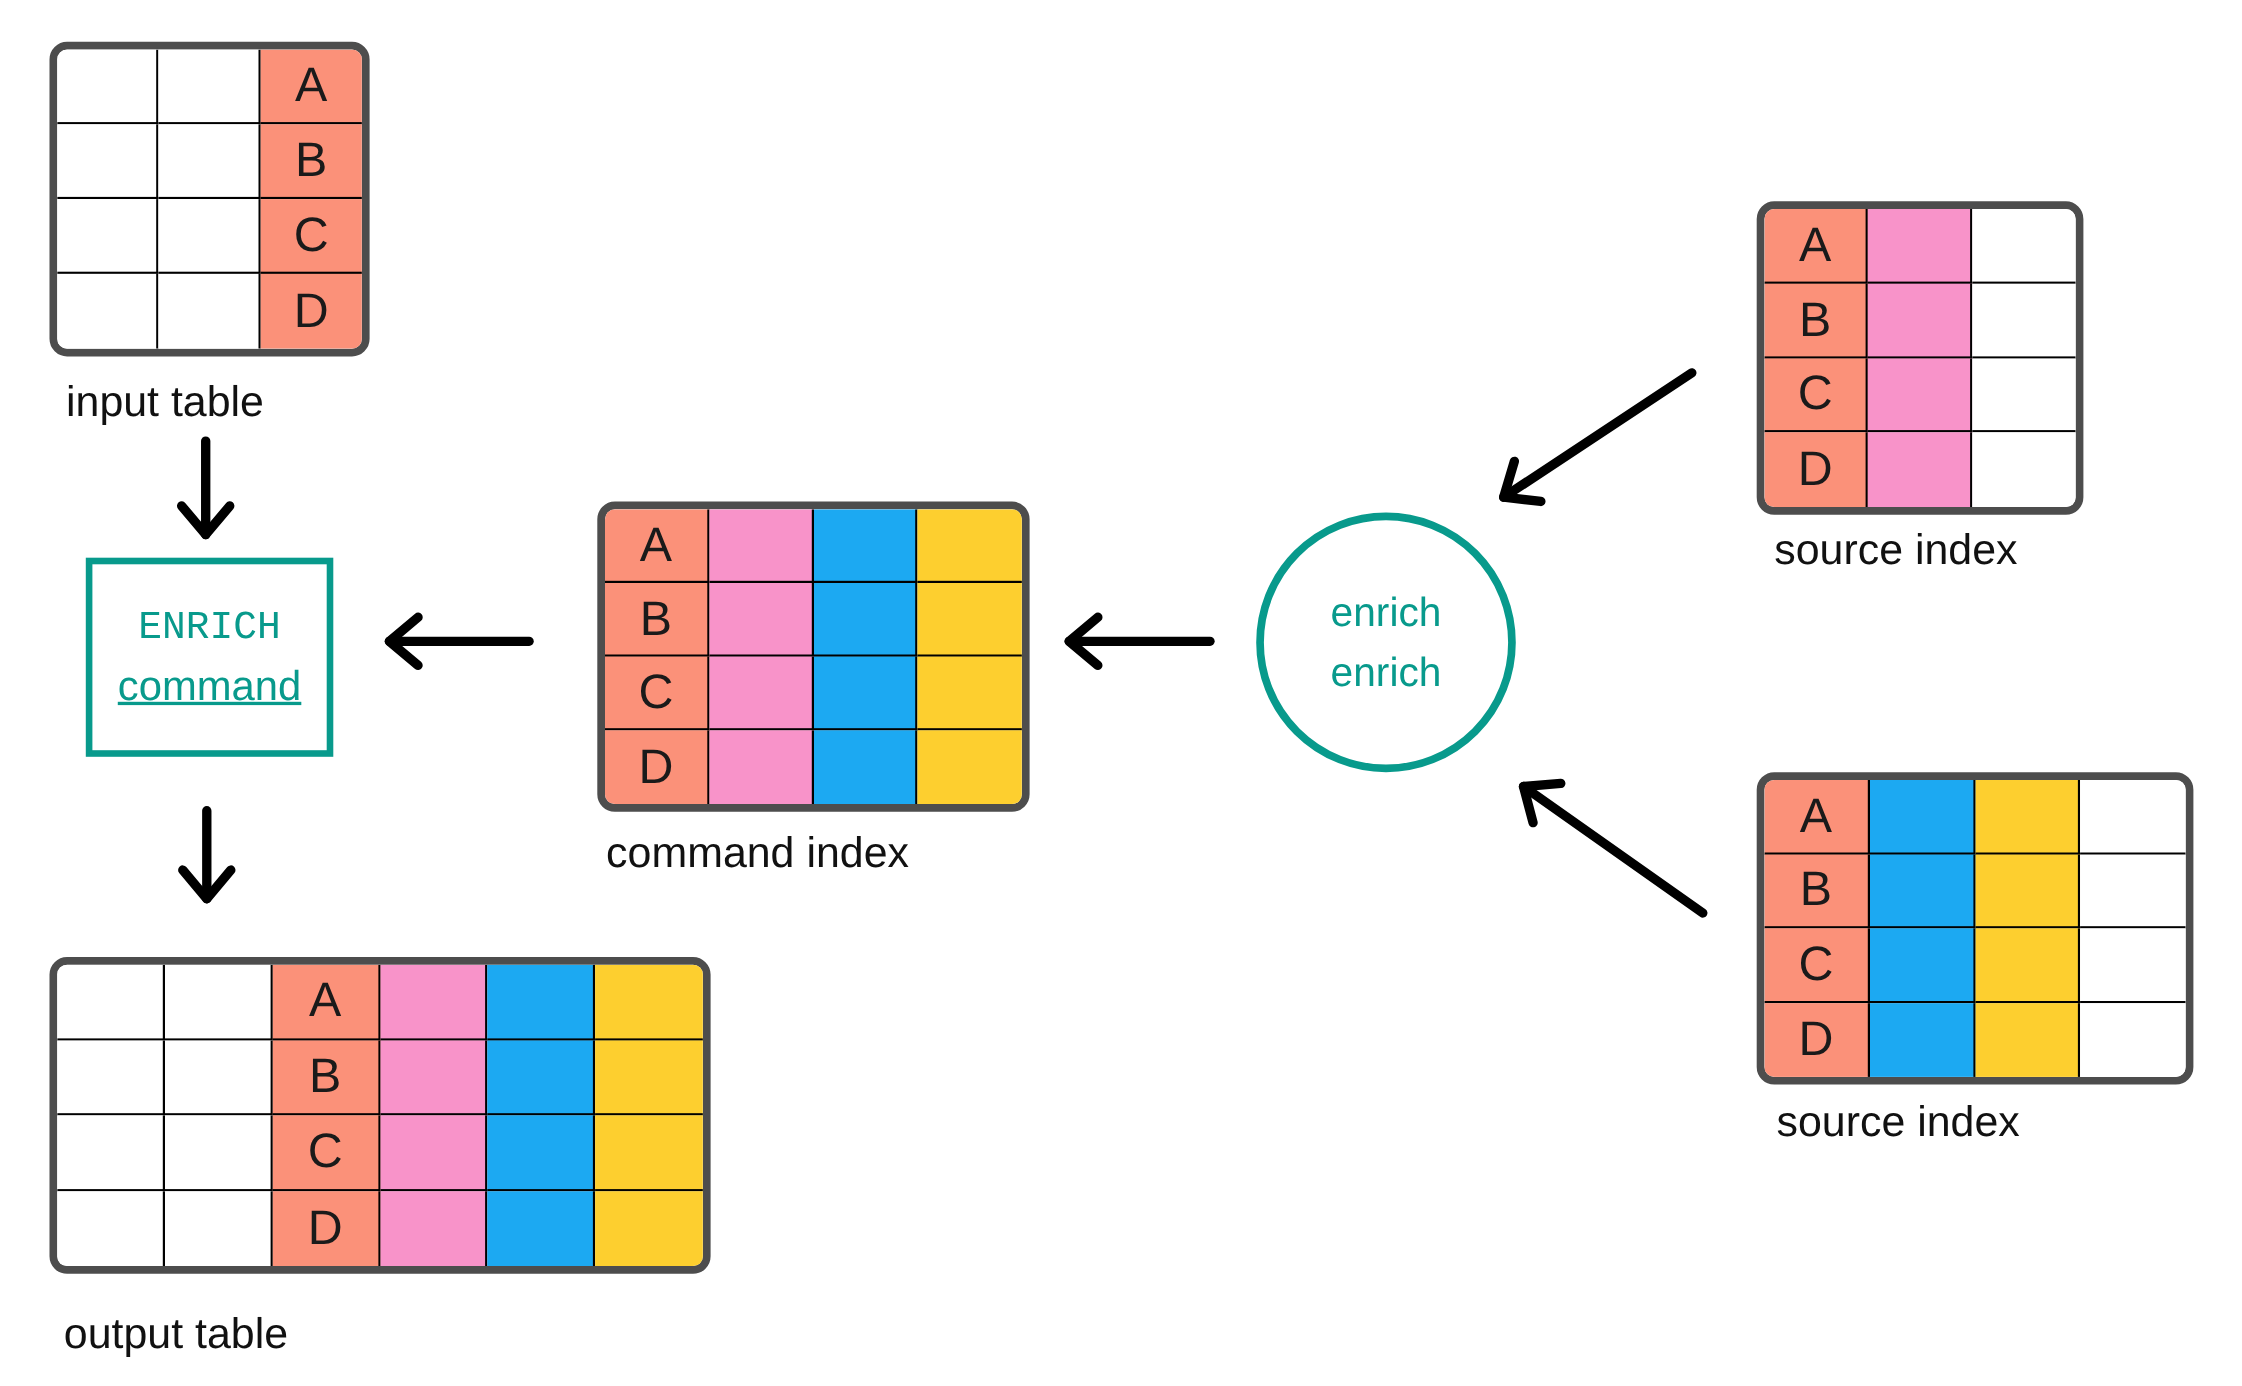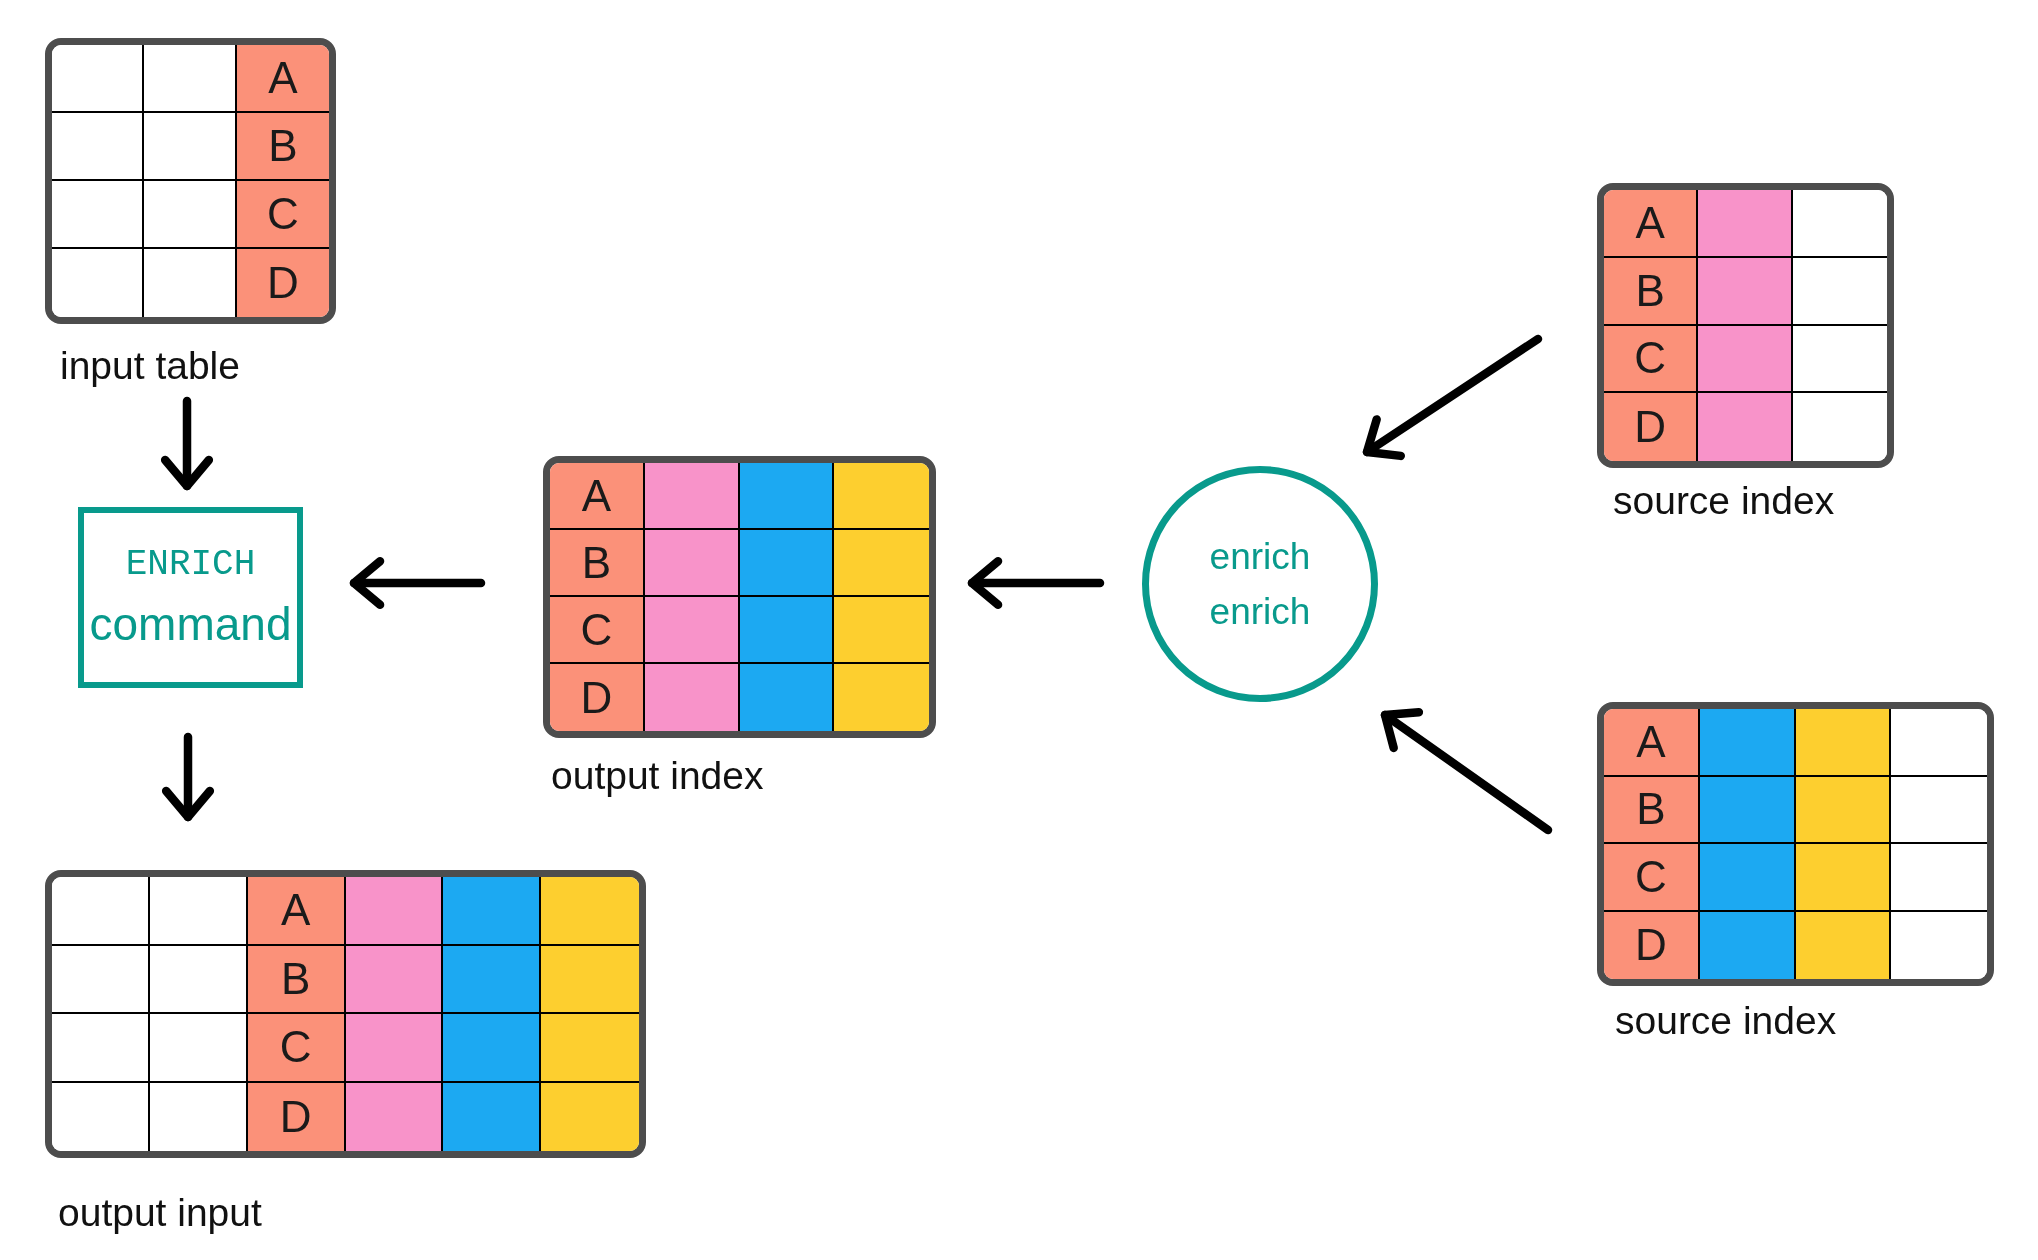--- a/index.html
+++ b/index.html
@@ -42,21 +42,21 @@
     border:6px solid #089A8C;
     background:#fff;
     display:flex;flex-direction:column;align-items:center;justify-content:center;
     color:#089A8C;text-align:center;
   }
   .node-box .line-mono{
     font-family:"Liberation Mono", monospace;
     font-size:36px;line-height:1.5;
   }
   .node-box .line-sans{
-    font-size:46px;line-height:1.4;
+    font-size:38px;line-height:1.4;text-decoration:underline;
   }
   .node-circle{
     position:absolute;
     box-sizing:border-box;
     border:7px solid #089A8C;
     border-radius:50%;
     background:#fff;
     display:flex;flex-direction:column;align-items:center;justify-content:center;
     color:#089A8C;text-align:center;
   }
@@ -121,21 +121,21 @@
         <div class="cell last-col" style="background: rgb(253, 207, 47);"></div>
         <div class="cell" style="background: rgb(251, 145, 121);">C</div>
         <div class="cell" style="background: rgb(248, 147, 201);"></div>
         <div class="cell" style="background: rgb(28, 169, 242);"></div>
         <div class="cell last-col" style="background: rgb(253, 207, 47);"></div>
         <div class="cell last-row" style="background: rgb(251, 145, 121);">D</div>
         <div class="cell last-row" style="background: rgb(248, 147, 201);"></div>
         <div class="cell last-row" style="background: rgb(28, 169, 242);"></div>
         <div class="cell last-col last-row" style="background: rgb(253, 207, 47);"></div>
       </div>
-      <div class="tbl-label" style="left: 551px; top: 755px;">output index</div>
+      <div class="tbl-label" style="left: 551px; top: 755px;">command index</div>
       <div class="tbl" style="left: 1597px; top: 183px; width: 297px; height: 285px; grid-template-columns: repeat(3, 1fr); grid-template-rows: repeat(4, 1fr);">
         <div class="cell" style="background: rgb(251, 145, 121);">A</div>
         <div class="cell" style="background: rgb(248, 147, 201);"></div>
         <div class="cell last-col" style="background: rgb(255, 255, 255);"></div>
         <div class="cell" style="background: rgb(251, 145, 121);">B</div>
         <div class="cell" style="background: rgb(248, 147, 201);"></div>
         <div class="cell last-col" style="background: rgb(255, 255, 255);"></div>
         <div class="cell" style="background: rgb(251, 145, 121);">C</div>
         <div class="cell" style="background: rgb(248, 147, 201);"></div>
         <div class="cell last-col" style="background: rgb(255, 255, 255);"></div>
@@ -182,21 +182,21 @@
         <div class="cell" style="background: rgb(248, 147, 201);"></div>
         <div class="cell" style="background: rgb(28, 169, 242);"></div>
         <div class="cell last-col" style="background: rgb(253, 207, 47);"></div>
         <div class="cell last-row" style="background: rgb(255, 255, 255);"></div>
         <div class="cell last-row" style="background: rgb(255, 255, 255);"></div>
         <div class="cell last-row" style="background: rgb(251, 145, 121);">D</div>
         <div class="cell last-row" style="background: rgb(248, 147, 201);"></div>
         <div class="cell last-row" style="background: rgb(28, 169, 242);"></div>
         <div class="cell last-col last-row" style="background: rgb(253, 207, 47);"></div>
       </div>
-      <div class="tbl-label" style="left: 58px; top: 1192px;">output input</div>
+      <div class="tbl-label" style="left: 58px; top: 1192px;">output table</div>
     </div>
 
   <div class="node-box" id="enrich-command-node" style="left: 78px; top: 507px; width: 225px; height: 181px;">
     <div class="line-mono">ENRICH</div>
     <div class="line-sans">command</div>
   </div>
 
   <div class="node-circle" id="enrich-policy-node" style="left: 1142px; top: 466px; width: 236px; height: 236px;">
     <div class="line-sans">enrich</div>
     <div class="line-sans">enrich</div>

